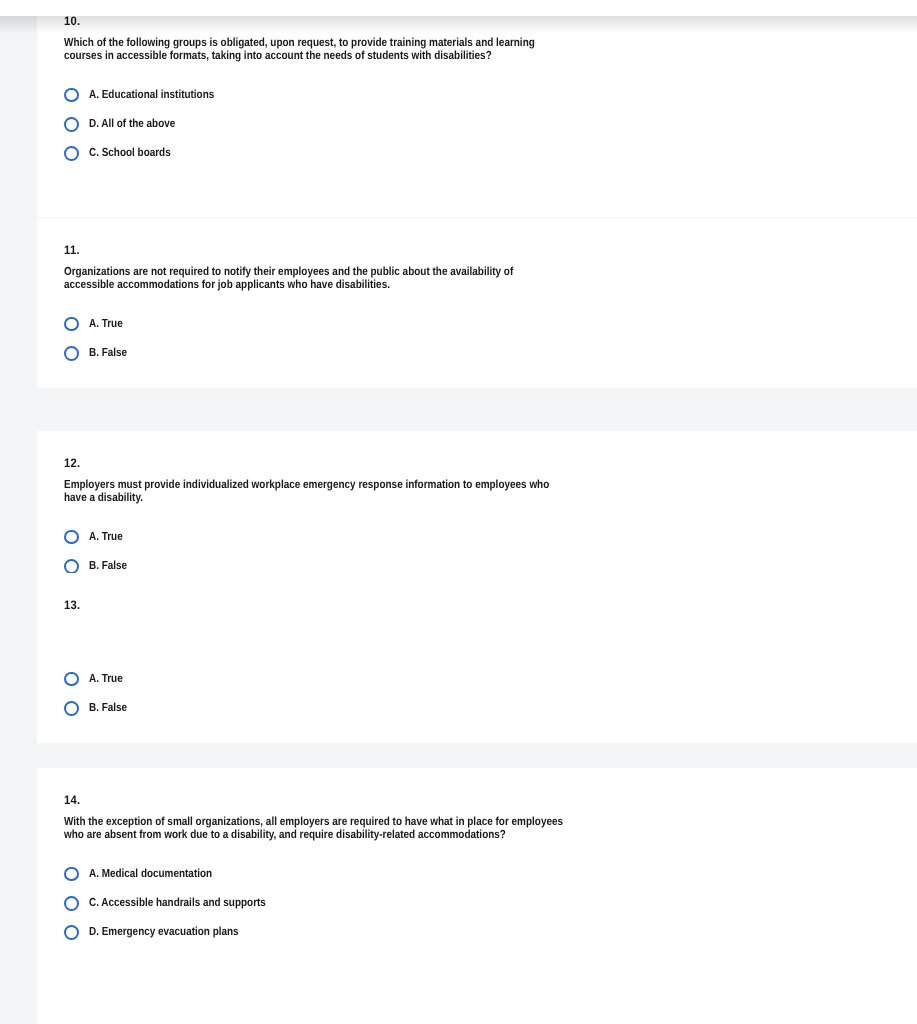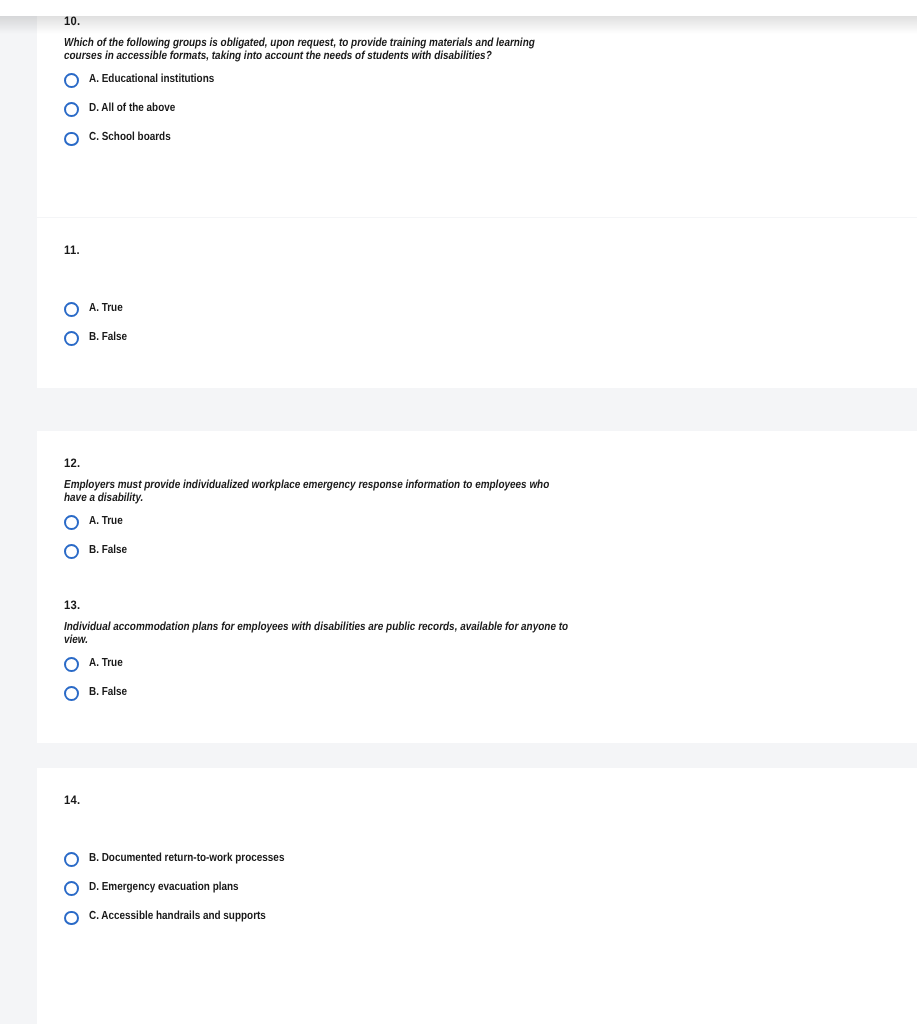--- a/index.html
+++ b/index.html
@@ -19,28 +19,28 @@
     background:var(--card-bg, #ffffff);
     position:absolute;
     left:37px; right:0;
   }
   .q-number {
     position:absolute; left:27px; top:25.4px;
     font-size:12.2px; font-weight:700; color:var(--ink, #191919); line-height:14px;
     letter-spacing:0.35px; white-space:nowrap;
     transform:scaleX(0.92) translateZ(0); transform-origin:left center;
   }
-  .q-text { position:absolute; left:27px; top:48.6px;font-style:italic; }
+  .q-text { position:absolute; left:27px; top:48.6px; }
   .q-line {
     font-size:11.7px; font-weight:700; color:var(--ink, #191919);
     line-height:12.8px; white-space:nowrap;
     transform:scaleX(0.852) translateZ(0); transform-origin:left center;
   }
   .options { position:absolute; left:27.2px; top:84.25px; right:0; }
-  .option-row { display:flex; align-items:flex-start; height:29.3px; }
+  .option-row { display:flex; align-items:flex-end; height:29.3px; }
   .radio {
     width:14.8px; height:14.8px; flex:0 0 14.8px;
     border:2.3px solid var(--accent, #2a6ac7); border-radius:50%;
     background:var(--card-bg, #ffffff);
   }
   .option-label {
     font-size:11.7px; font-weight:700; color:var(--ink, #191919);
     white-space:nowrap; line-height:13px;
     transform:scaleX(0.850) translateZ(0); transform-origin:left center;
     margin-left:10.5px; position:relative; top:-1.5px;
@@ -75,20 +75,24 @@
           <span class="option-label">D. All of the above</span>
         </div>
         <div class="option-row">
           <span class="radio" role="radio" aria-checked="false"></span>
           <span class="option-label">C. School boards</span>
         </div>
       </div>
     </div>
     <div class="question-card" style="top:229px;height:169.85px">
       <div class="q-number">11.</div>
+      <div class="q-text">
+        <div class="q-line">Organizations are not required to notify their employees and the public about the availability of</div>
+        <div class="q-line">accessible accommodations for job applicants who have disabilities.</div>
+      </div>
       <div class="options" role="radiogroup">
         <div class="option-row">
           <span class="radio" role="radio" aria-checked="false"></span>
           <span class="option-label">A. True</span>
         </div>
         <div class="option-row">
           <span class="radio" role="radio" aria-checked="false"></span>
           <span class="option-label">B. False</span>
         </div>
       </div>
@@ -105,48 +109,48 @@
           <span class="option-label">A. True</span>
         </div>
         <div class="option-row">
           <span class="radio" role="radio" aria-checked="false"></span>
           <span class="option-label">B. False</span>
         </div>
       </div>
     </div>
     <div class="question-card" style="top:584px;height:169.85px">
       <div class="q-number">13.</div>
-      <div class="q-text">
-        <div class="q-line">Individual accommodation plans for employees with disabilities are public records, available for anyone to</div>
-        <div class="q-line">view.</div>
-      </div>
       <div class="options" role="radiogroup">
         <div class="option-row">
           <span class="radio" role="radio" aria-checked="false"></span>
           <span class="option-label">A. True</span>
         </div>
         <div class="option-row">
           <span class="radio" role="radio" aria-checked="false"></span>
           <span class="option-label">B. False</span>
         </div>
       </div>
     </div>
     <div class="question-card" style="top:779.00px;height:257.75px">
       <div class="q-number">14.</div>
+      <div class="q-text">
+        <div class="q-line">With the exception of small organizations, all employers are required to have what in place for employees</div>
+        <div class="q-line">who are absent from work due to a disability, and require disability-related accommodations?</div>
+      </div>
       <div class="options" role="radiogroup">
         <div class="option-row">
           <span class="radio" role="radio" aria-checked="false"></span>
-          <span class="option-label">B. Documented return-to-work processes</span>
+          <span class="option-label">A. Medical documentation</span>
+        </div>
+        <div class="option-row">
+          <span class="radio" role="radio" aria-checked="false"></span>
+          <span class="option-label">C. Accessible handrails and supports</span>
         </div>
         <div class="option-row">
           <span class="radio" role="radio" aria-checked="false"></span>
           <span class="option-label">D. Emergency evacuation plans</span>
-        </div>
-        <div class="option-row">
-          <span class="radio" role="radio" aria-checked="false"></span>
-          <span class="option-label">C. Accessible handrails and supports</span>
         </div>
       </div>
     </div>
 </div>
 
 <div class="sticky-header"></div>
 <div class="header-shadow"></div>
 
 </body></html>

